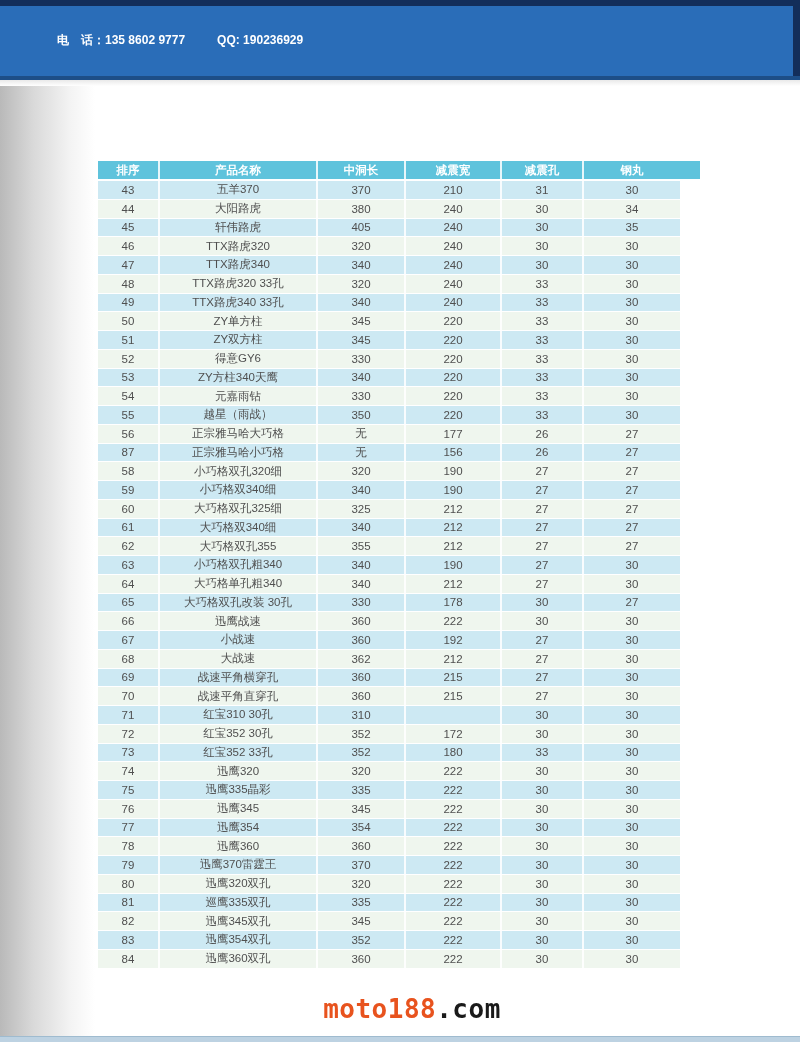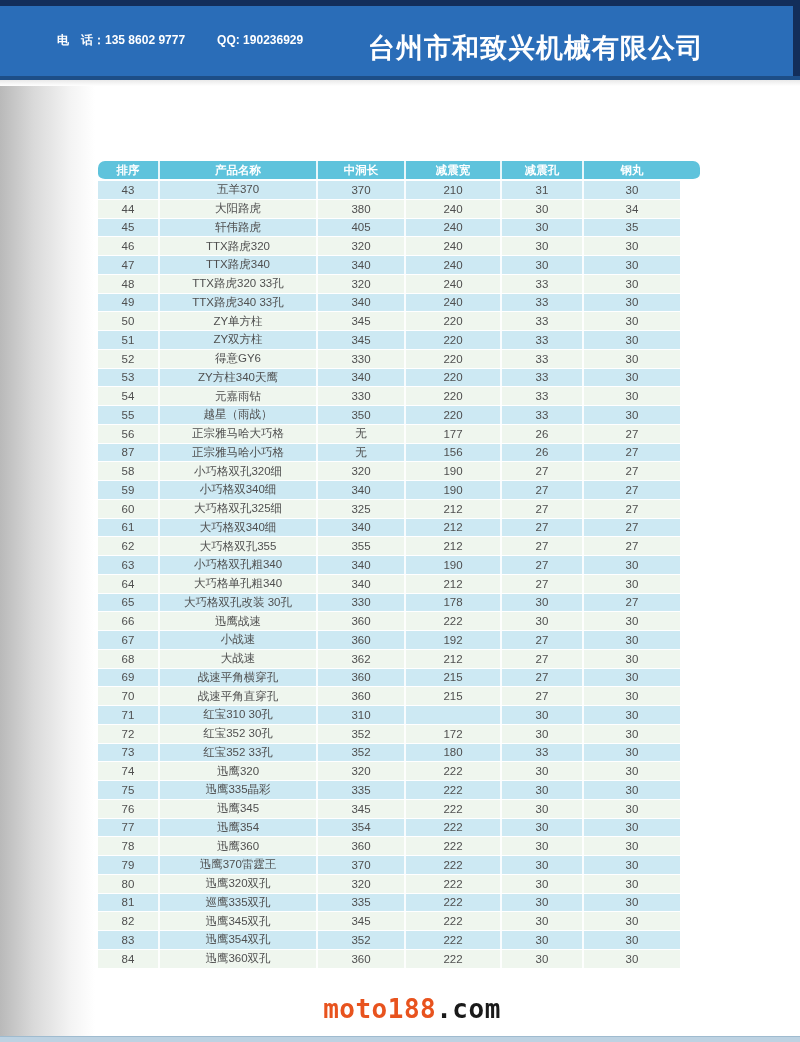--- a/index.html
+++ b/index.html
@@ -41,21 +41,21 @@
   }
   .page-top-shade{
     position:absolute;left:0;top:80px;width:800px;height:6px;
     background:linear-gradient(to bottom,#e9e9e9,#ffffff);
   }
   
   .price-table{
     position:absolute;left:98px;top:161px;width:602px;
     font-size:11.5px;color:var(--cell-text,#4f4f4f);
   }
-  .t-row{display:flex;height:18.75px;box-sizing:border-box;border-bottom:1.5px solid #ffffff;border-radius:7px;}
+  .t-row{display:flex;height:18.75px;box-sizing:border-box;border-bottom:1.5px solid #ffffff;}
   .t-row.head{
     height:20px;background:var(--head-cyan,#5fc3dc);
     color:#ffffff;font-weight:bold;border-bottom:2px solid #ffffff;
   }
   .t-row.blue .t-cell{background:var(--row-blue,#cde9f3);}
   .t-row.lite .t-cell{background:var(--row-lite,#eff6ee);}
   .t-row.head .t-cell{background:transparent;}
   .t-cell{
     display:flex;align-items:center;justify-content:center;
     box-sizing:border-box;border-right:2px solid rgba(255,255,255,.85);
@@ -82,21 +82,20 @@
 
 <div class="banner">
   <div class="banner-top-strip"></div>
   <div class="banner-right-strip"></div>
   <div class="banner-bottom-line"></div>
   <div class="contact">
     <div>
       <span>电　话：</span><span>135 8602 9777</span><span class="qq"><span>QQ:</span> <span>190236929</span></span>
     </div>
   </div>
-  <div class="company">台州市和致兴机械有限公司</div>
 </div>
 
 <div class="left-shade"></div>
 <div class="page-top-shade"></div>
 
 <div class="price-table">
   <div class="t-row head">
       <div class="t-cell c0">排序</div>
       <div class="t-cell c1">产品名称</div>
       <div class="t-cell c2">中洞长</div>

